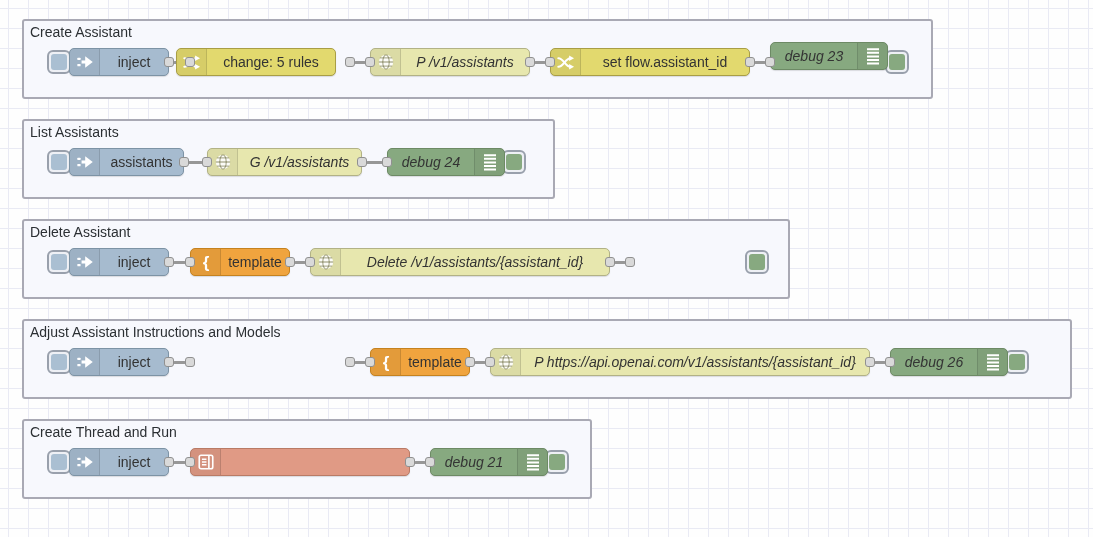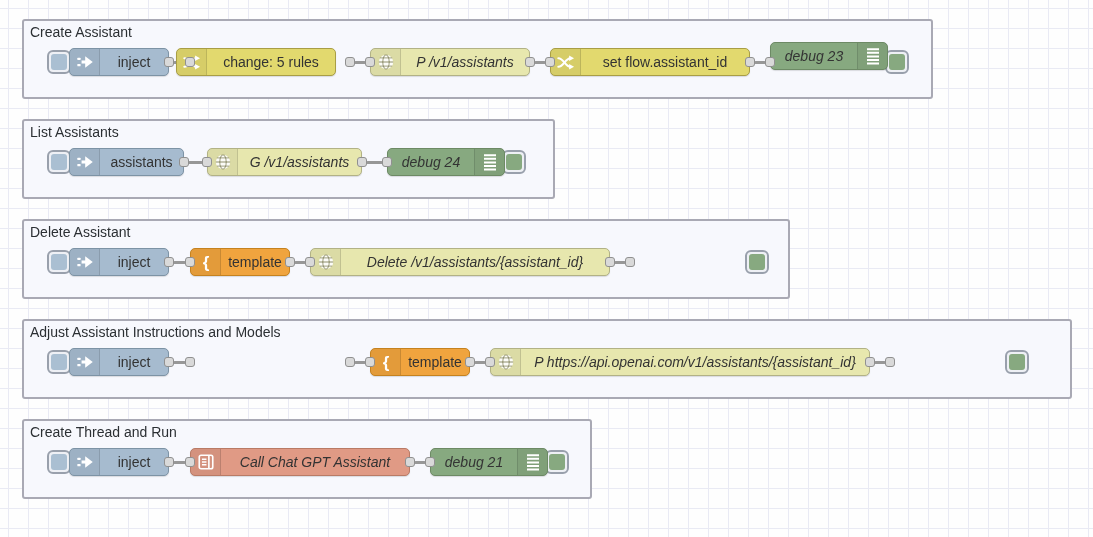--- a/index.html
+++ b/index.html
@@ -285,20 +285,30 @@
           </svg>
         </div>
         <span class="node-label italic">P https://api.openai.com/v1/assistants/{assistant_id}</span>
       </div>
       <div class="port" style="left: 461px; top: 36px; background: rgb(217, 217, 217); border-color: rgb(144, 144, 144);"></div>
       <div class="port" style="left: 841px; top: 36px; background: rgb(217, 217, 217); border-color: rgb(144, 144, 144);"></div>
       <div class="wire" style="left: 850px; top: 39.5px; width: 12px; background: rgb(151, 151, 151);"></div>
       <div class="side-btn" style="left: 981px; top: 29px;">
         <div class="fill" style="background: rgb(135, 169, 128);"></div>
       </div>
+      <div class="node node-body-z" style="left: 866px; top: 27px; width: 118px; background: rgb(135, 169, 128); border-color: rgb(109, 138, 101);">
+        <span class="node-label italic">debug 26</span>
+        <div class="icon-sect right">
+          <svg width="18" height="20" viewBox="0 0 18 20">
+            <g stroke="#fff" stroke-width="2">
+              <path d="M3 3.2h12M3 6.8h12M3 10.4h12M3 14h12M3 17.6h12"></path>
+            </g>
+          </svg>
+        </div>
+      </div>
       <div class="port" style="left: 861px; top: 36px; background: rgb(217, 217, 217); border-color: rgb(144, 144, 144);"></div>
     </div>
     <div class="group" style="left: 22px; top: 419px; width: 570px; height: 80px;">
       <span class="group-label">Create Thread and Run</span>
       <div class="side-btn" style="left: 23px; top: 29px;">
         <div class="fill" style="background: rgb(170, 191, 210);"></div>
       </div>
       <div class="node node-body-z" style="left: 45px; top: 27px; width: 100px; background: rgb(166, 187, 207); border-color: rgb(125, 147, 165);">
         <div class="icon-sect left">
           <svg width="18" height="18" viewBox="0 0 20 20">
@@ -317,21 +327,20 @@
       <div class="node node-body-z" style="left: 166px; top: 27px; width: 220px; background: rgb(224, 154, 133); border-color: rgb(185, 123, 102);">
         <div class="icon-sect left">
           <svg width="18" height="18" viewBox="0 0 20 20">
             <g stroke="#fff" stroke-width="1.8" fill="none">
               <rect x="2.5" y="2.5" width="15" height="15" rx="2"></rect>
               <path d="M13.2 2.5 v15"></path>
               <path d="M5.5 7 h5 M5.5 10 h5 M5.5 13 h5"></path>
             </g>
           </svg>
         </div>
-        <span class="node-label italic">Call Chat GPT Assistant</span>
       </div>
       <div class="port" style="left: 161px; top: 36px; background: rgb(217, 217, 217); border-color: rgb(144, 144, 144);"></div>
       <div class="port" style="left: 381px; top: 36px; background: rgb(217, 217, 217); border-color: rgb(144, 144, 144);"></div>
       <div class="wire" style="left: 390px; top: 39.5px; width: 12px; background: rgb(151, 151, 151);"></div>
       <div class="side-btn" style="left: 521px; top: 29px;">
         <div class="fill" style="background: rgb(135, 169, 128);"></div>
       </div>
       <div class="node node-body-z" style="left: 406px; top: 27px; width: 118px; background: rgb(135, 169, 128); border-color: rgb(109, 138, 101);">
         <span class="node-label italic">debug 21</span>
         <div class="icon-sect right">

